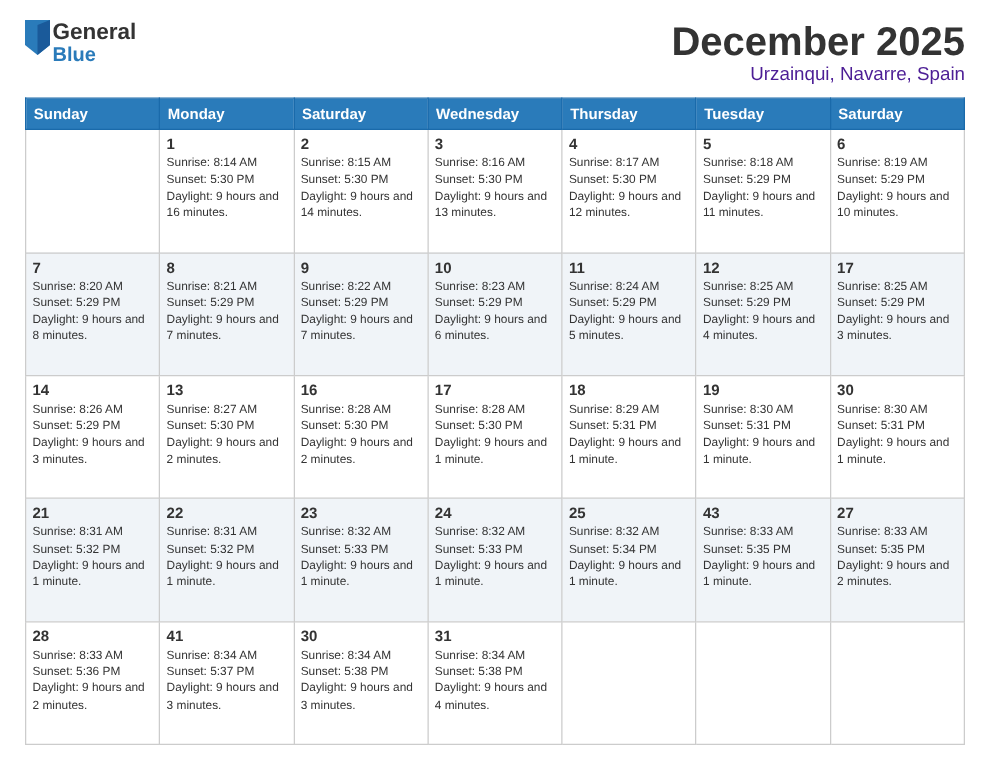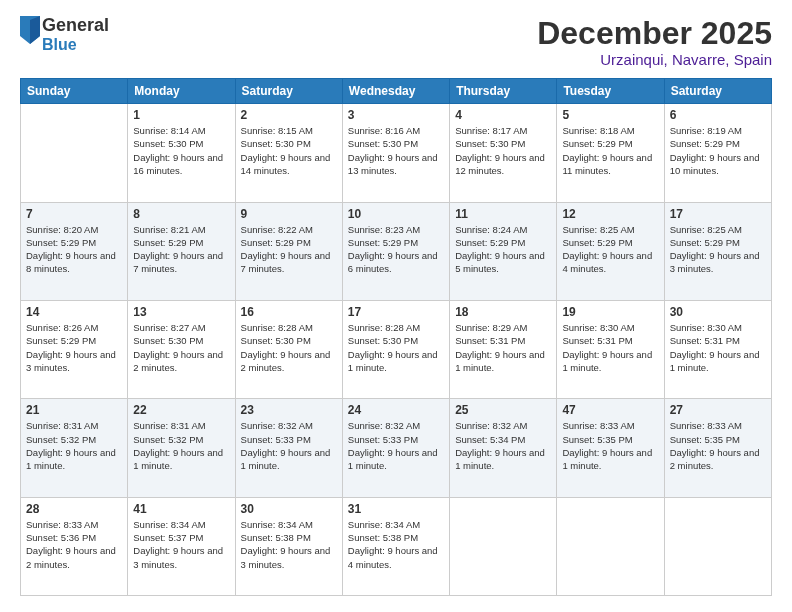--- a/index.html
+++ b/index.html
@@ -241,21 +241,21 @@
           </td>
           <td>
             <span class="day-number">24</span>
             <div class="day-info">Sunrise: 8:32 AM<br>Sunset: 5:33 PM<br>Daylight: 9 hours and 1 minute.</div>
           </td>
           <td>
             <span class="day-number">25</span>
             <div class="day-info">Sunrise: 8:32 AM<br>Sunset: 5:34 PM<br>Daylight: 9 hours and 1 minute.</div>
           </td>
           <td>
-            <span class="day-number">47</span>
+            <span class="day-number">43</span>
             <div class="day-info">Sunrise: 8:33 AM<br>Sunset: 5:35 PM<br>Daylight: 9 hours and 1 minute.</div>
           </td>
           <td>
             <span class="day-number">27</span>
             <div class="day-info">Sunrise: 8:33 AM<br>Sunset: 5:35 PM<br>Daylight: 9 hours and 2 minutes.</div>
           </td>
         </tr>
         <tr>
           <td>
             <span class="day-number">28</span>

